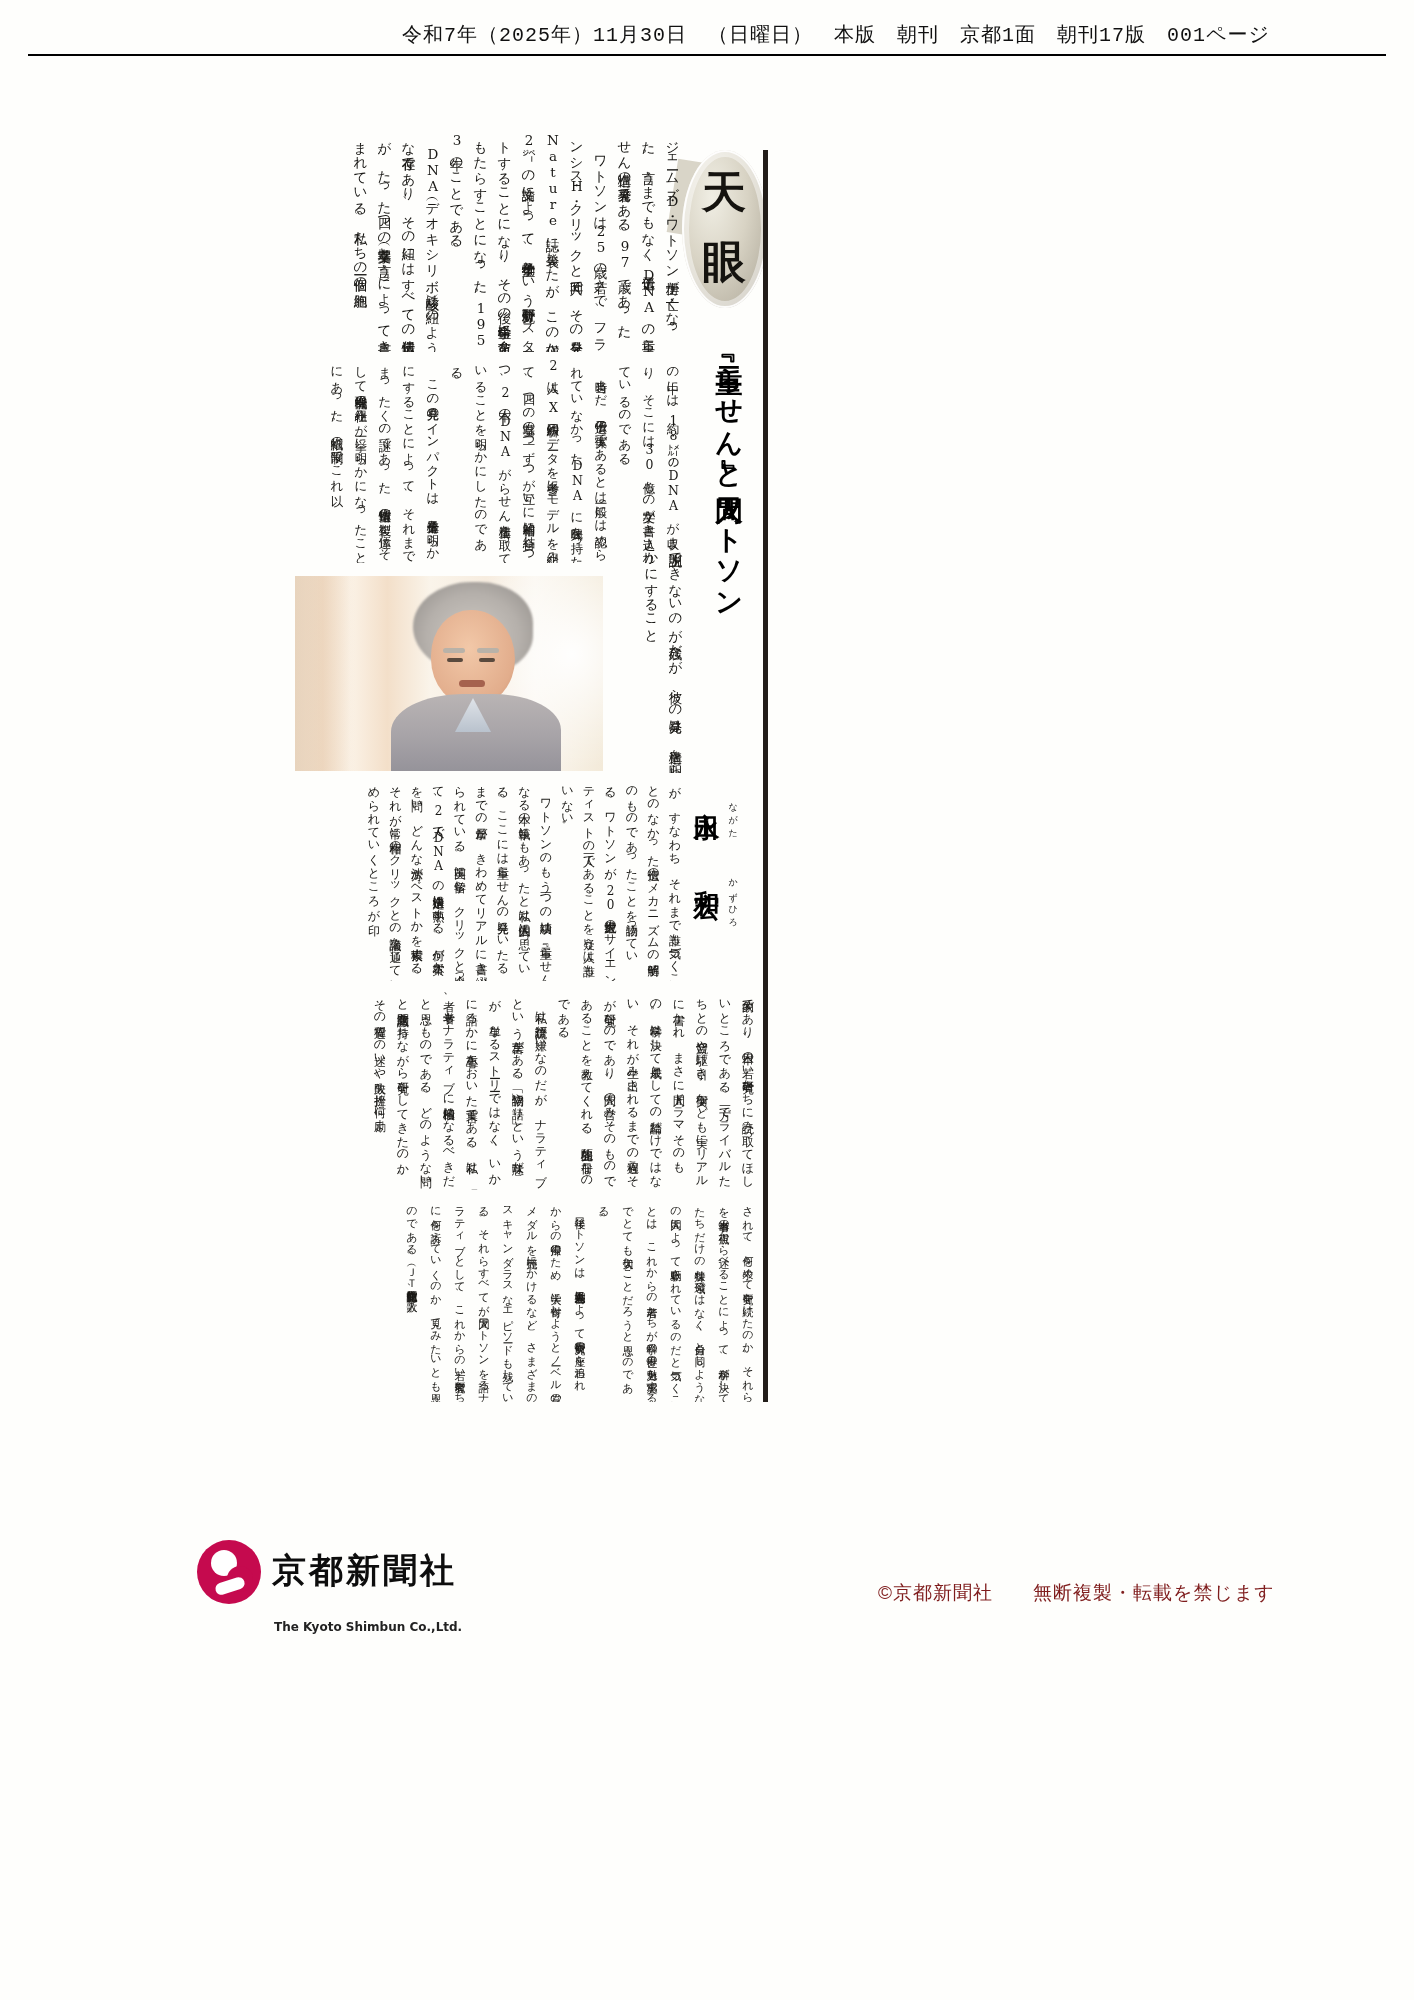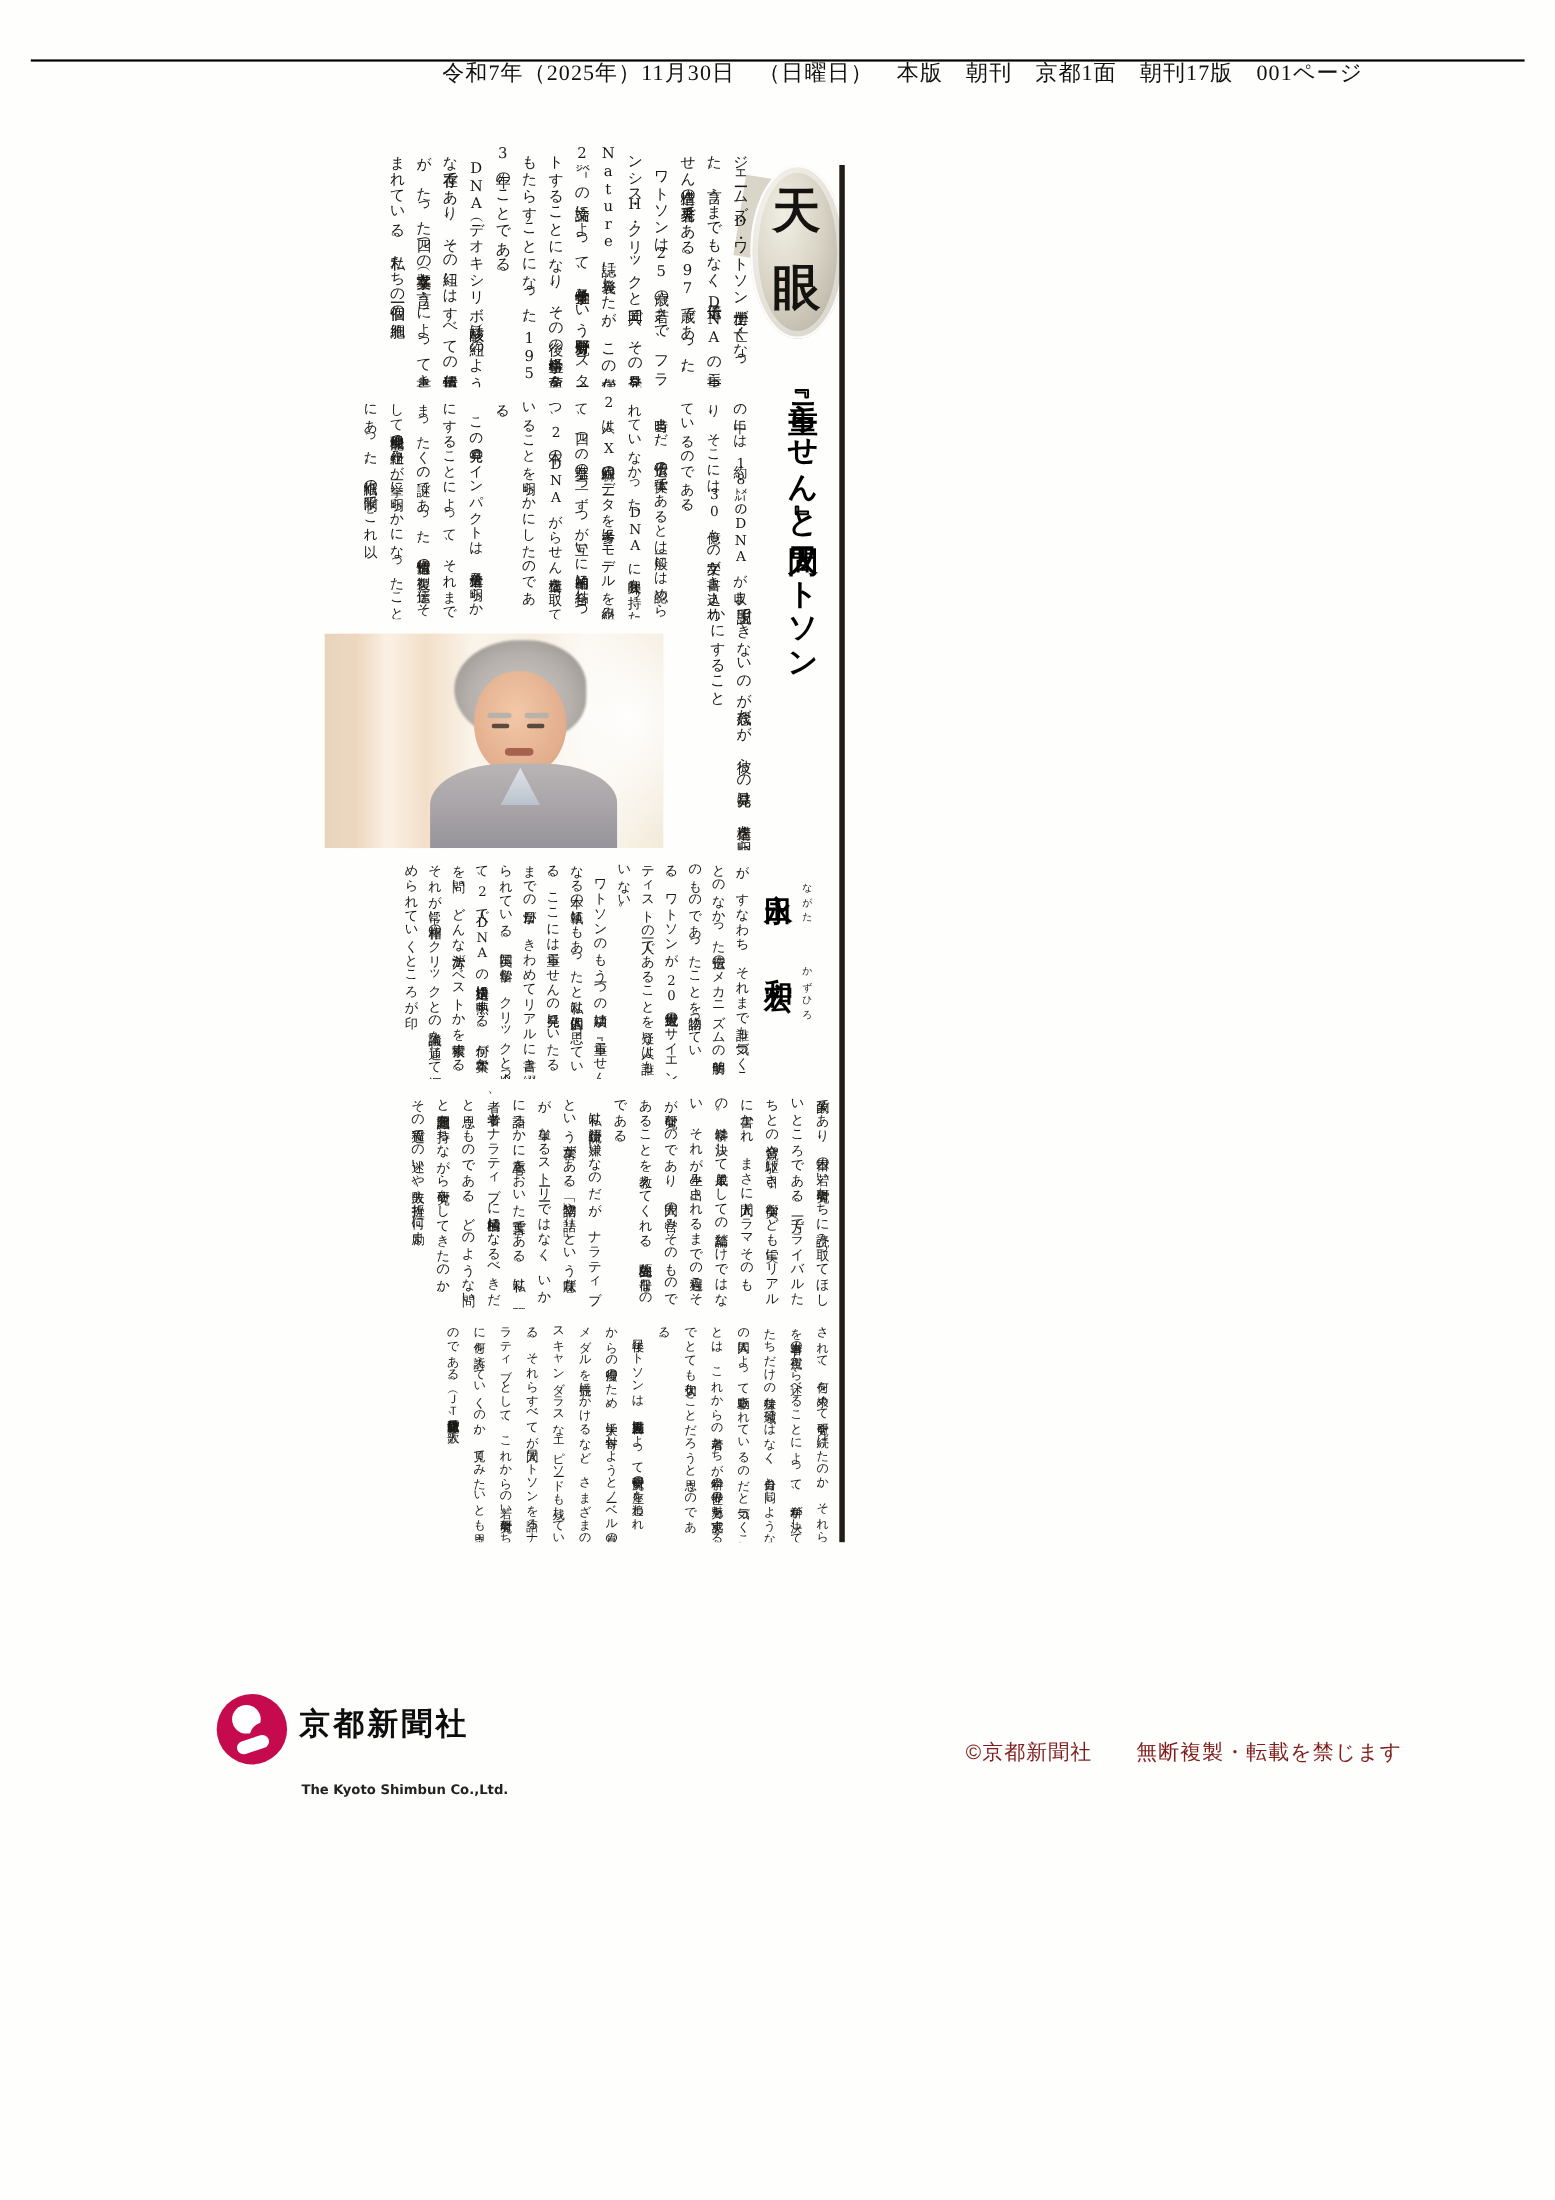--- a/index.html
+++ b/index.html
@@ -1,21 +1,21 @@
 <!DOCTYPE html>
 <html><head>
 <meta charset="utf-8">
 <style>
   html,body{margin:0;padding:0;}
   body{width:1414px;height:2000px;position:relative;background:#fefefc;overflow:hidden;
        font-family:"DejaVu Serif",serif;color:#1c1b19;}
   .abs{position:absolute;}
   
   #dateline{left:402px;top:21px;font-size:20px;letter-spacing:1px;
-            font-family:Liberation Serif, serif;color:#111;margin-top:32px;}
+            font-family:Liberation Mono, monospace;color:#111;}
   #header-rule{left:28px;top:54px;width:1358px;height:2px;background:#000;}
   
   #right-rule{left:763px;top:150px;width:5px;height:1252px;background:#221d19;}
   
   #tengen{left:676px;top:148px;width:96px;height:170px;}
   #tengen .washi{position:absolute;left:-4px;top:16px;width:72px;height:74px;
                  background:#d9d5c8;transform:rotate(9deg);}
   #tengen .disc{position:absolute;left:6px;top:2px;width:86px;height:158px;border-radius:50%;
                 background:radial-gradient(ellipse at 35% 30%, #f0eee4 0%, #d8d3c4 45%, #a9a394 100%);
                 box-shadow:inset 0 0 0 2px rgba(255,255,255,.9), inset 0 0 0 7px rgba(255,255,255,.45);}
@@ -62,21 +62,21 @@
                 border-radius:42% 40% 0 0;}
   #photo .collar{position:absolute;left:160px;top:122px;width:36px;height:34px;
                  background:linear-gradient(180deg,#dfe3e8,#b9c2cd);clip-path:polygon(50% 0,100% 100%,0 100%);}
   #photo .shade{position:absolute;left:0;top:0;width:60px;height:195px;
                 background:linear-gradient(90deg,rgba(214,183,150,.55),rgba(214,183,150,0));}
   
   #brand-mark{left:197px;top:1540px;width:64px;height:64px;border-radius:50%;background:#c50a4e;}
   #brand-mark .w1{position:absolute;left:14px;top:10px;width:26px;height:26px;border-radius:50%;background:#fff;}
   #brand-mark .w2{position:absolute;left:30px;top:26px;width:26px;height:26px;border-radius:50%;background:#c50a4e;}
   #brand-mark .w3{position:absolute;left:18px;top:40px;width:30px;height:12px;border-radius:6px;background:#fff;transform:rotate(-18deg);}
-  #brand-text{left:272px;top:1548px;font-size:28px;font-weight:bold;letter-spacing:3px;color:#0d0d0d;}
+  #brand-text{left:272px;top:1548px;font-size:34px;font-weight:bold;letter-spacing:3px;color:#0d0d0d;}
   #brand-en{left:274px;top:1604px;font-size:12px;font-family:"DejaVu Sans","Liberation Sans",sans-serif;
             font-weight:bold;color:#222;margin-top:16px;}
   #copyright{left:878px;top:1580px;font-size:19px;letter-spacing:1px;
              font-family:Liberation Sans, sans-serif;color:#7f1d1d;}
 </style>
 </head>
 <body>
 
 <div class="abs" id="dateline">令和7年（2025年）11月30日　（日曜日）　本版　朝刊　京都1面　朝刊17版　001ページ</div>
 <div class="abs" id="header-rule"></div>

